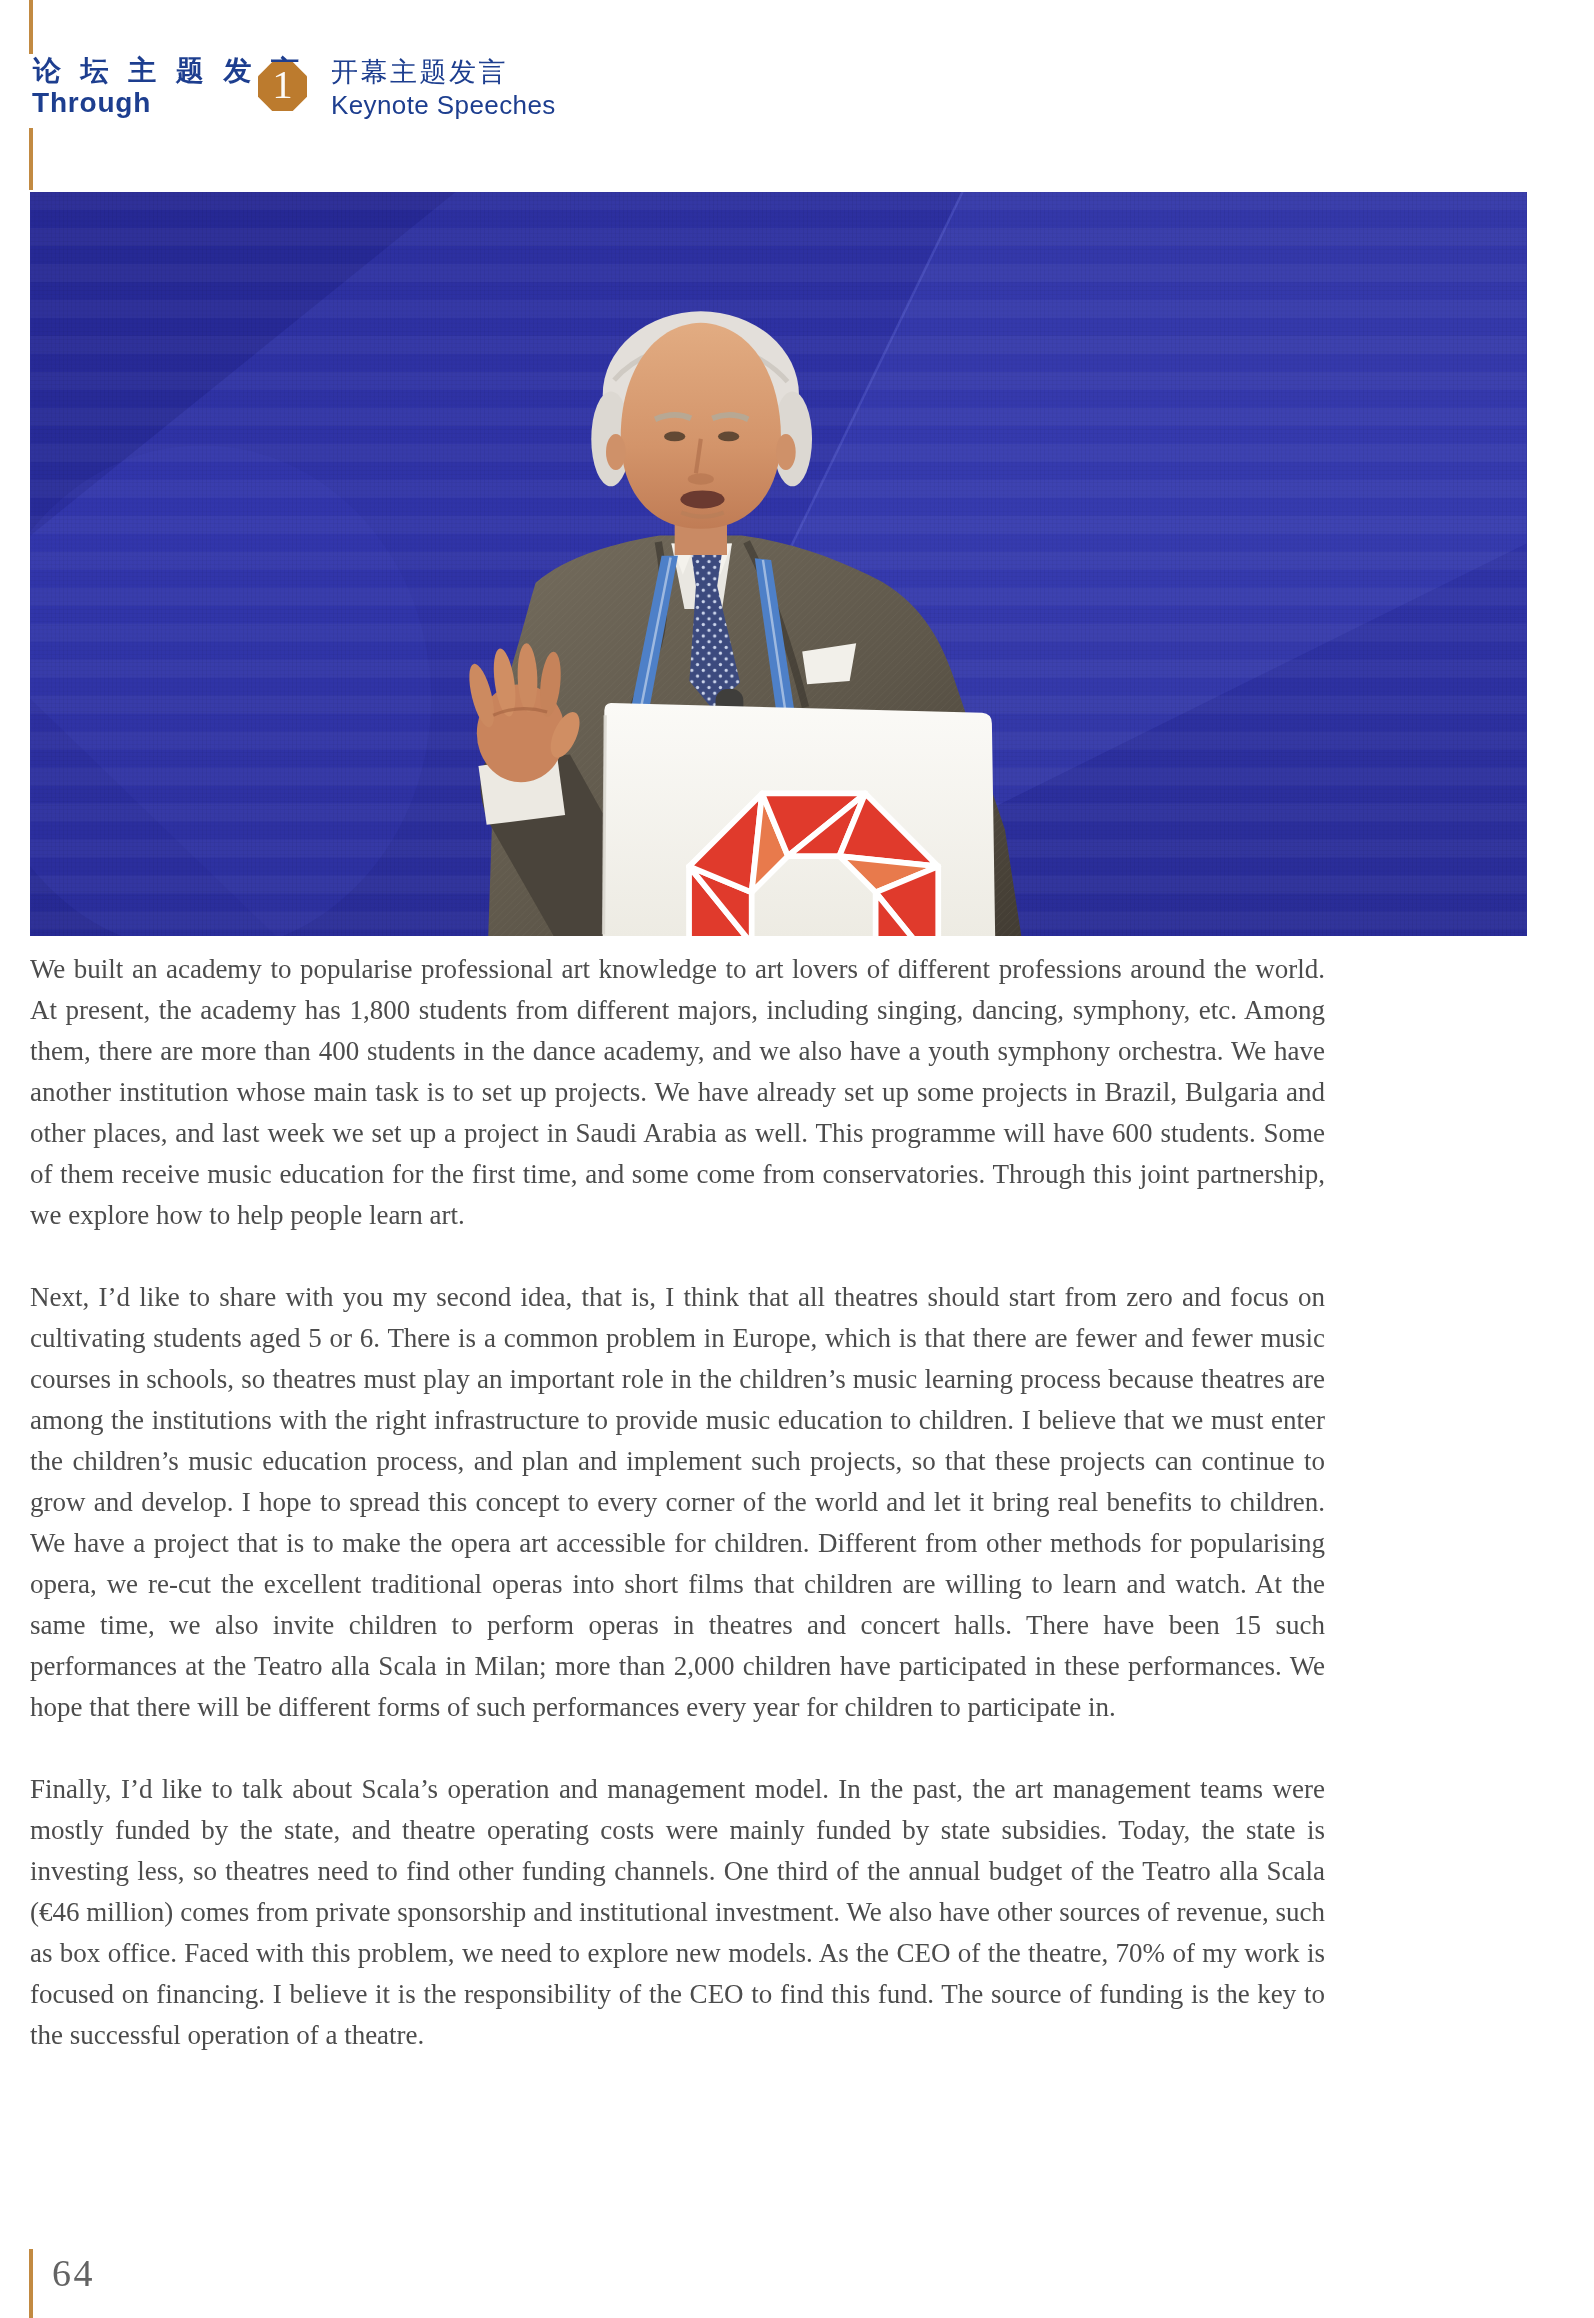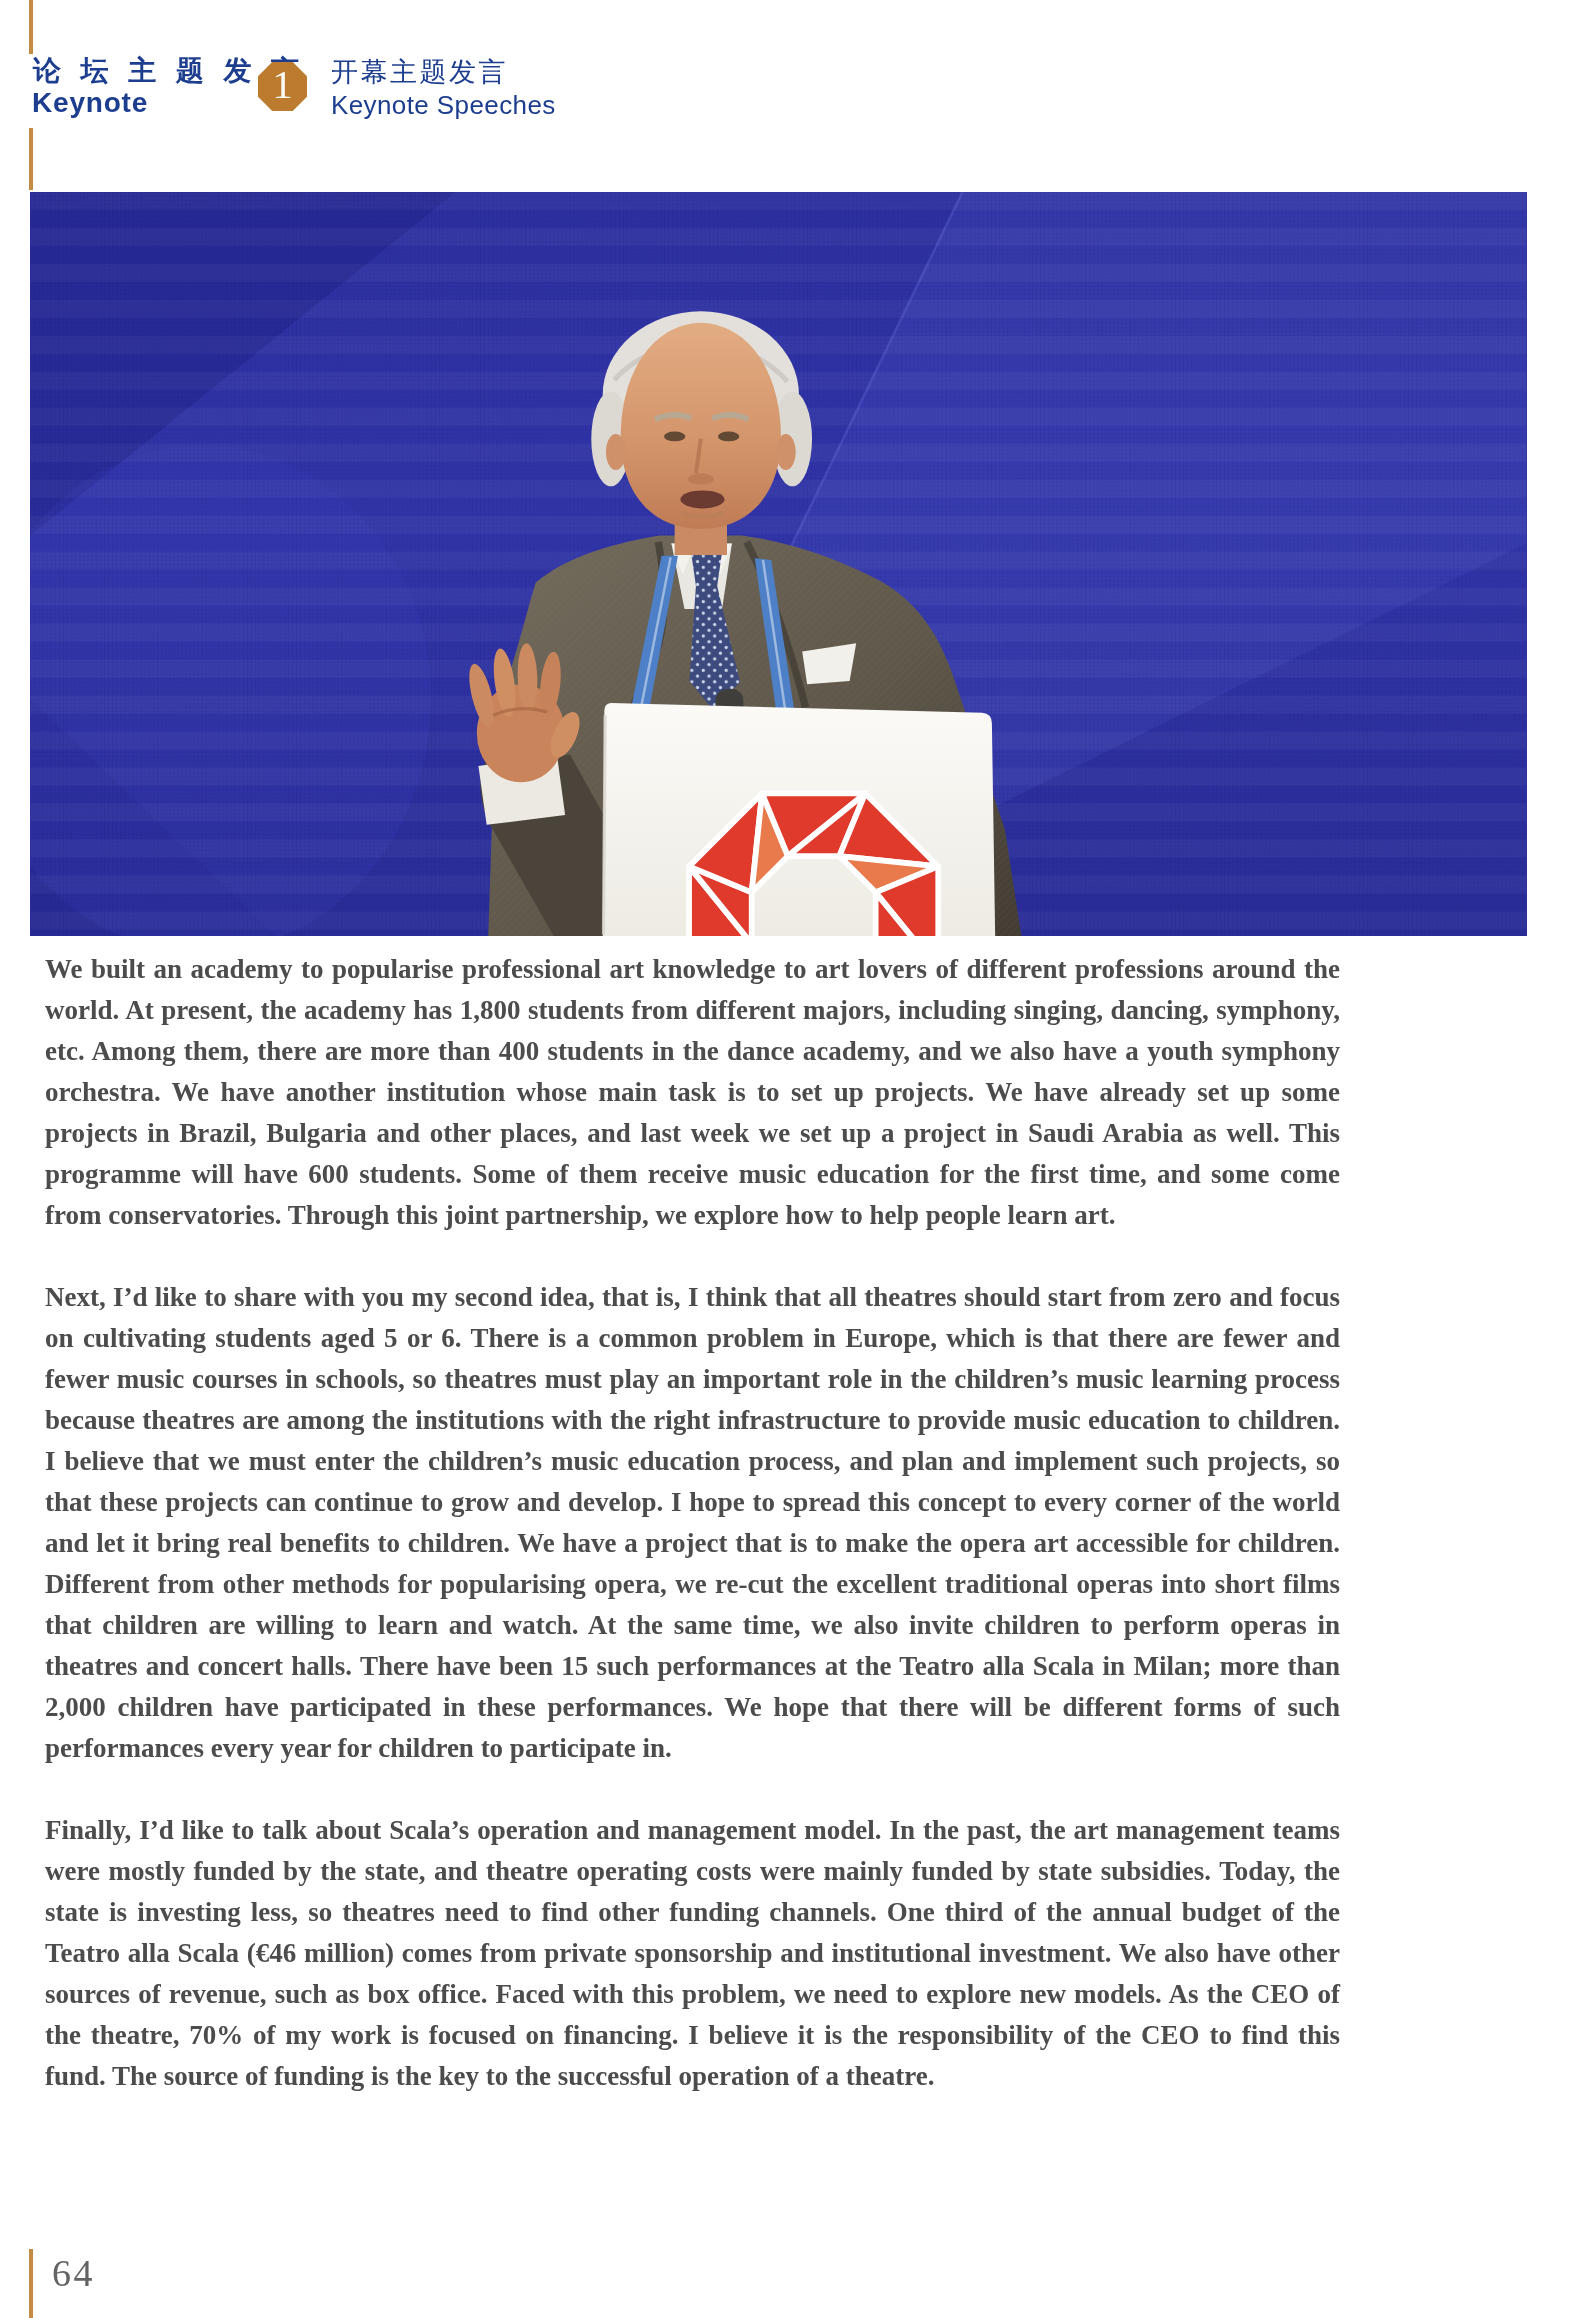--- a/index.html
+++ b/index.html
@@ -21,39 +21,39 @@
       transform:translateY(-1.6px);}
   .hdr-zh-right{position:absolute;left:331px;top:54px;font-size:27px;font-weight:400;
       letter-spacing:2.5px;color:var(--hblue,#1d3e8f);white-space:nowrap;}
   .hdr-en-right{position:absolute;left:331px;top:90px;font-size:26px;font-weight:400;
       color:var(--hblue,#1d3e8f);letter-spacing:0.4px;}
 
   .photo{position:absolute;left:30px;top:192px;width:1497px;height:744px;overflow:hidden;
       background:#2e31a2;}
   .photo svg{display:block;}
 
-  .bodytext{position:absolute;left:45px;top:949px;width:1295px;
+  .bodytext{position:absolute;left:30px;top:949px;width:1295px;
       font-family:"Liberation Serif",serif;font-size:27px;line-height:41px;color:#4c4c4c;
-      text-align:justify;font-weight:bold;}
+      text-align:justify;}
   .bodytext p{margin:0 0 41px 0;}
 
   .pagenum{position:absolute;left:52px;top:2251px;font-family:"Liberation Serif",serif;
       font-size:38px;color:#636363;letter-spacing:2.5px;}
 </style>
 </head>
 <body>
 
 <div class="page" style="--accent: #c28a42; --hblue: #1d3e8f; --badge: #bc7b2e;">
 
   <div class="accent a-top"></div>
   <div class="accent a-mid"></div>
   <div class="accent a-bottom"></div>
 
   <div class="hdr-zh-left">论坛主题发言</div>
-  <div class="hdr-en-left">Keynote</div>
+  <div class="hdr-en-left">Through</div>
 
   <div class="badge">
     <span>1</span>
   </div>
 
   <div class="hdr-zh-right">开幕主题发言</div>
   <div class="hdr-en-right">Keynote Speeches</div>
 
   <div class="photo">
     <svg width="1497" height="744" viewBox="0 0 1830 910" xmlns="http://www.w3.org/2000/svg">

